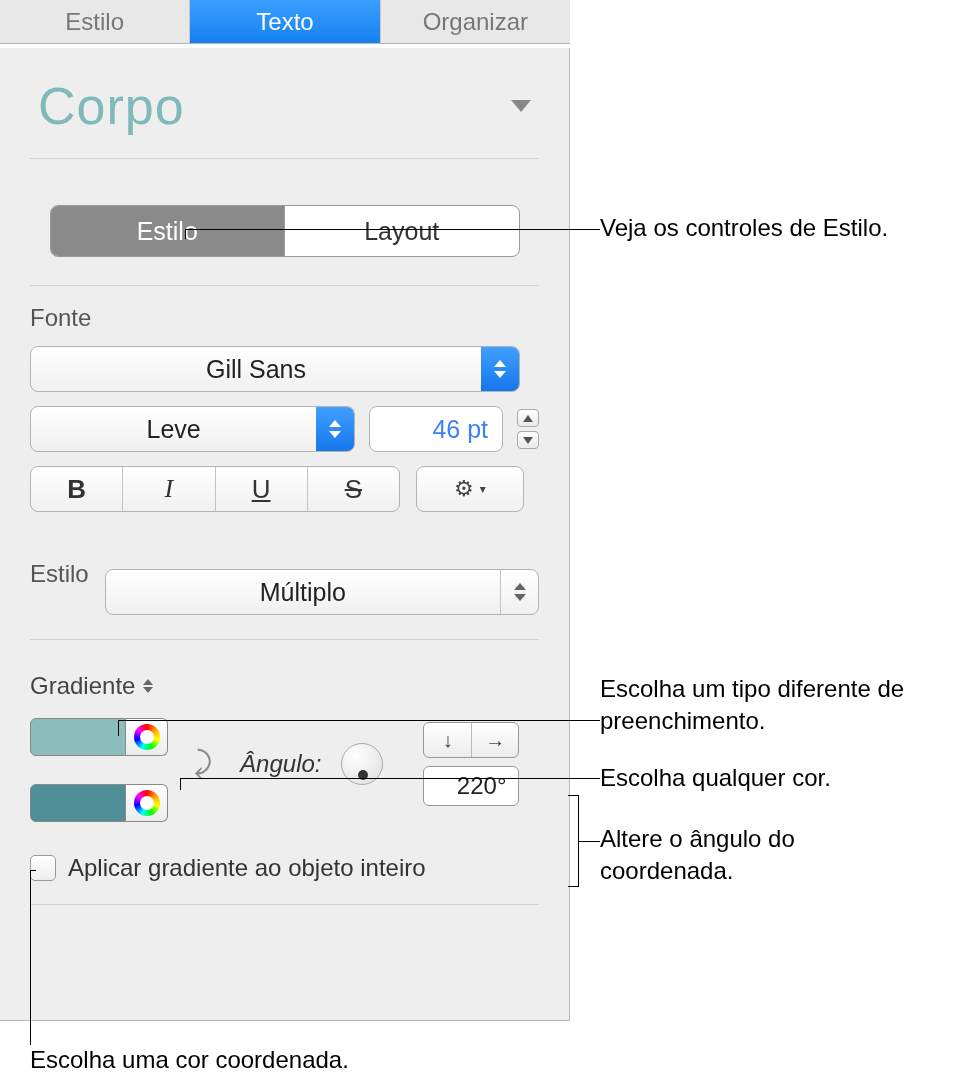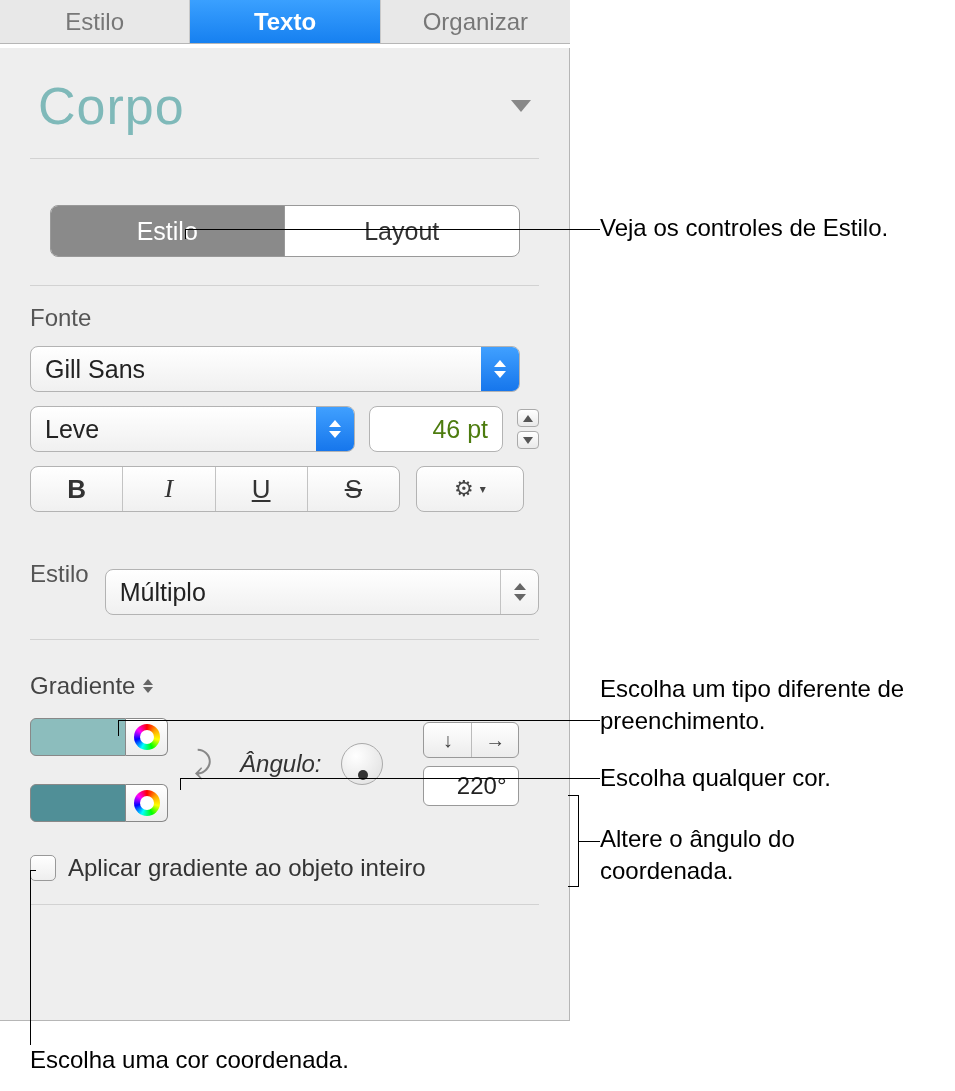--- a/index.html
+++ b/index.html
@@ -22,21 +22,21 @@
     padding: 8px 0 7px 0;
     font-size: 24px;
     color: #777;
     border-right: 1px solid #c8c8c8;
   }
   .tab:last-child { border-right: none; }
   .tab.active {
     background: #1e90ff;
     background: linear-gradient(#3aa0ff, #1680f0);
     color: #fff;
-    font-weight: 700;
+    font-weight: 400;
   }
   .panel {
     position: absolute;
     top: 48px;
     left: 0;
     width: 570px;
     bottom: 70px;
     background: #eeeeee;
     border-right: 1px solid #b6b6b6;
     border-bottom: 1px solid #b6b6b6;
@@ -100,20 +100,21 @@
     margin-bottom: 14px;
   }
   .select {
     display: flex;
     align-items: center;
     background: linear-gradient(#ffffff, #f0f0f0);
     border: 1px solid #b3b3b3;
     border-radius: 8px;
     height: 46px;
     overflow: hidden;
+    text-align: center;
   }
   .select-text {
     flex: 1;
     padding: 0 14px;
     font-size: 25px;
     color: #222;
   }
   .select-arrows {
     width: 38px;
     height: 100%;
@@ -139,21 +140,21 @@
     width: 136px;
     height: 46px;
     background:#fff;
     border:1px solid #b3b3b3;
     border-radius:8px;
     display:flex;
     align-items:center;
     justify-content:flex-end;
     padding:0 14px;
     font-size: 25px;
-    color:#4d7c0f;
+    color:#3b82f6;
   }
   .stepper {
     display:flex;
     flex-direction:column;
     gap:4px;
     height:46px;
     justify-content:center;
   }
   .step-btn {
     width:22px;height:18px;

